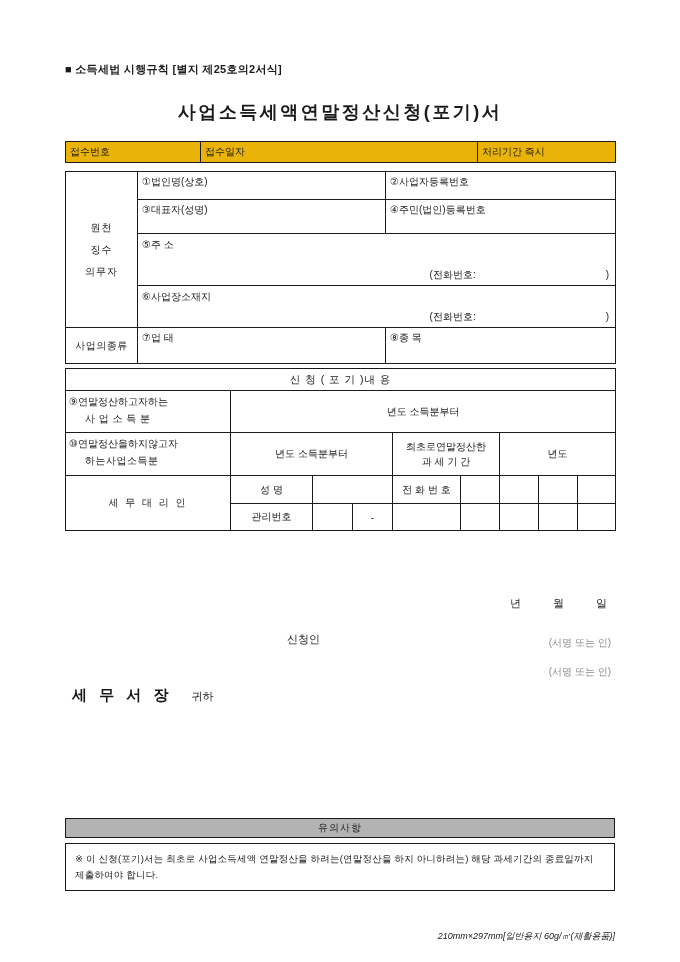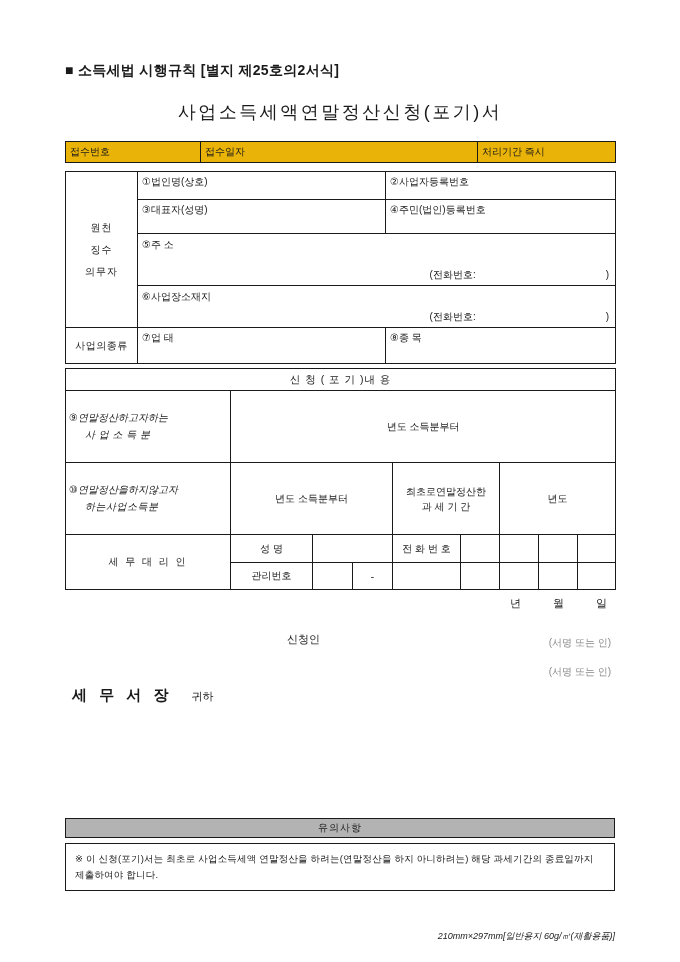--- a/index.html
+++ b/index.html
@@ -4,22 +4,22 @@
 <style>
   * { margin:0; padding:0; box-sizing:border-box; }
   html,body { background:#ffffff; }
   .page {
     position:relative; width:680px; height:962px; background:#ffffff;
     font-family:"Liberation Sans","DejaVu Sans",sans-serif; color:#1a1a1a;
     overflow:hidden;
   }
   .abs { position:absolute; }
 
-  .reg-note { top:62px; left:65px; font-size:14px; font-weight:bold; letter-spacing:0.3px; }
-  .title   { top:100px; left:0; width:680px; text-align:center; font-size:18px; font-weight:normal; letter-spacing:2.5px; }
+  .reg-note { top:62px; left:65px; font-size:11px; font-weight:bold; letter-spacing:0.3px; }
+  .title   { top:100px; left:0; width:680px; text-align:center; font-size:18px; font-weight:bold; letter-spacing:2.5px; }
 
   table.tbl { border-collapse:collapse; table-layout:fixed; width:550px; }
   table.tbl td { border:1px solid #1a1a1a; font-size:10px; vertical-align:top; padding:3px 4px; overflow:hidden; }
 
   .receipt { top:141px; left:65px; }
   .receipt td { background:#eab308; height:20px; font-size:9px; padding:3px 4px; }
 
   .main { top:171px; left:65px; }
   .main tr.r1 td { height:28px; }
   .main tr.r2 td { height:34px; }
@@ -34,21 +34,21 @@
   .addr-cell .phone-line { position:absolute; bottom:3px; right:6px; font-size:10px; }
   .phone-line .gap { display:inline-block; width:130px; }
 
   .app { top:368px; left:65px; }
   .app tr.hdr td { height:22px; text-align:center; vertical-align:middle; letter-spacing:1px; font-size:10.5px; }
   .app tr.a1 td { height:42px; }
   .app tr.a2 td { height:43px; }
   .app tr.a3 td { height:28px; }
   .app tr.a4 td { height:27px; }
   .app td.mid { vertical-align:middle; text-align:center; }
-  .app td.lbl2 { padding:20px 3px;font-style:italic; }
+  .app td.lbl2 { padding:4px 3px; }
   .app td.lbl2 .l2 { padding-left:16px; margin-top:3px; letter-spacing:0.5px; }
   .app td.prewrap { white-space:pre-line; line-height:1.5; }
   .app td.agent { letter-spacing:2px; }
 
   .statement { top:558px; left:72px; width:540px; font-size:11px; white-space:pre-wrap; }
 
   .date-line { top:596px; left:65px; width:550px; display:flex; justify-content:flex-end;
                gap:32px; padding-right:8px; font-size:11px; }
 
   .sig-row { left:65px; width:550px; height:16px; font-size:11px; }

